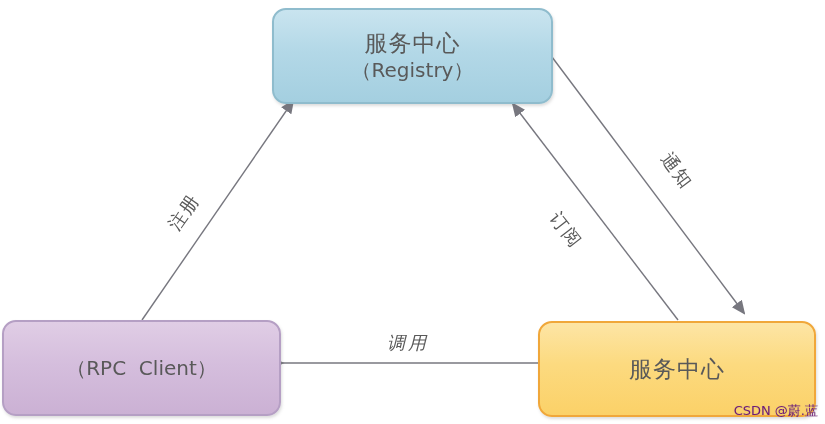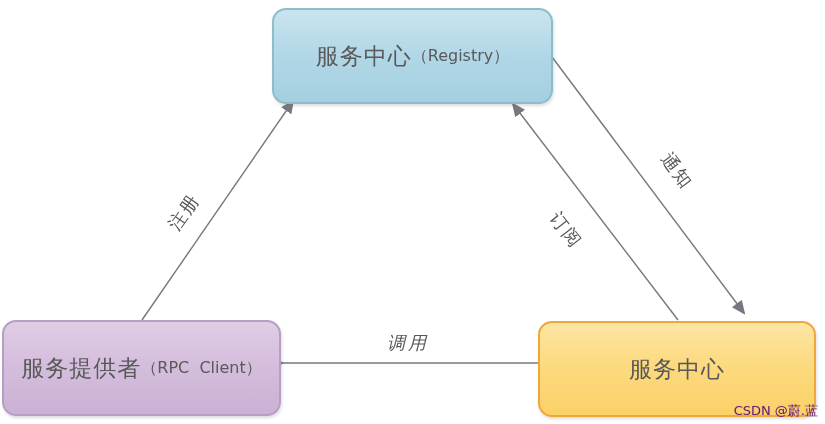--- a/index.html
+++ b/index.html
@@ -15,35 +15,35 @@
     background: #ffffff;
   }
   .arrows-layer {
     position: absolute; left: 0; top: 0;
     width: 825px; height: 424px;
   }
   .node {
     position: absolute;
     border-radius: 14px;
     display: flex;
-    flex-direction: row;
+    flex-direction: column;
     align-items: center;
     justify-content: center;
     text-align: center;
     color: #595959;
     box-shadow: 1px 2px 3px rgba(120,120,120,0.25);
     line-height: 1.25;
   }
   .node .title {
     font-size: 23px;
     letter-spacing: 1px;
     white-space: pre;
   }
   .node .subtitle {
-    font-size: 16px;
+    font-size: 20px;
     white-space: pre;
   }
   .node-registry {
     left: 272px; top: 8px; width: 277px; height: 92px;
     background: linear-gradient(to bottom, #c9e4ef 0%, #b3d8e7 45%, #a4cfe0 100%);
     border: 2px solid #8fbccd;
   }
   .node-server {
     left: 2px; top: 320px; width: 275px; height: 92px;
     background: linear-gradient(to bottom, #e0cde5 0%, #d5bedd 45%, #cbb1d4 100%);
@@ -93,21 +93,20 @@
     <line x1="549" y1="53" x2="744" y2="313" stroke="#77777f" stroke-width="1.4" marker-end="url(#tri)"></line>
     <line x1="545" y1="363" x2="281" y2="363" stroke="#77777f" stroke-width="1.4" marker-end="url(#openArrow)"></line>
   </svg>
 
   <div class="node node-registry">
     <div class="title">服务中心</div>
     <div class="subtitle">（Registry）</div>
   </div>
 
   <div class="node node-server">
-    <div class="title">服务提供者</div>
     <div class="subtitle">（RPC  Client）</div>
   </div>
 
   <div class="node node-client">
     <div class="title">服务中心</div>
   </div>
 
   <div class="edge-label label-register">注册</div>
   <div class="edge-label label-subscribe">订阅</div>
   <div class="edge-label label-notify">通知</div>

